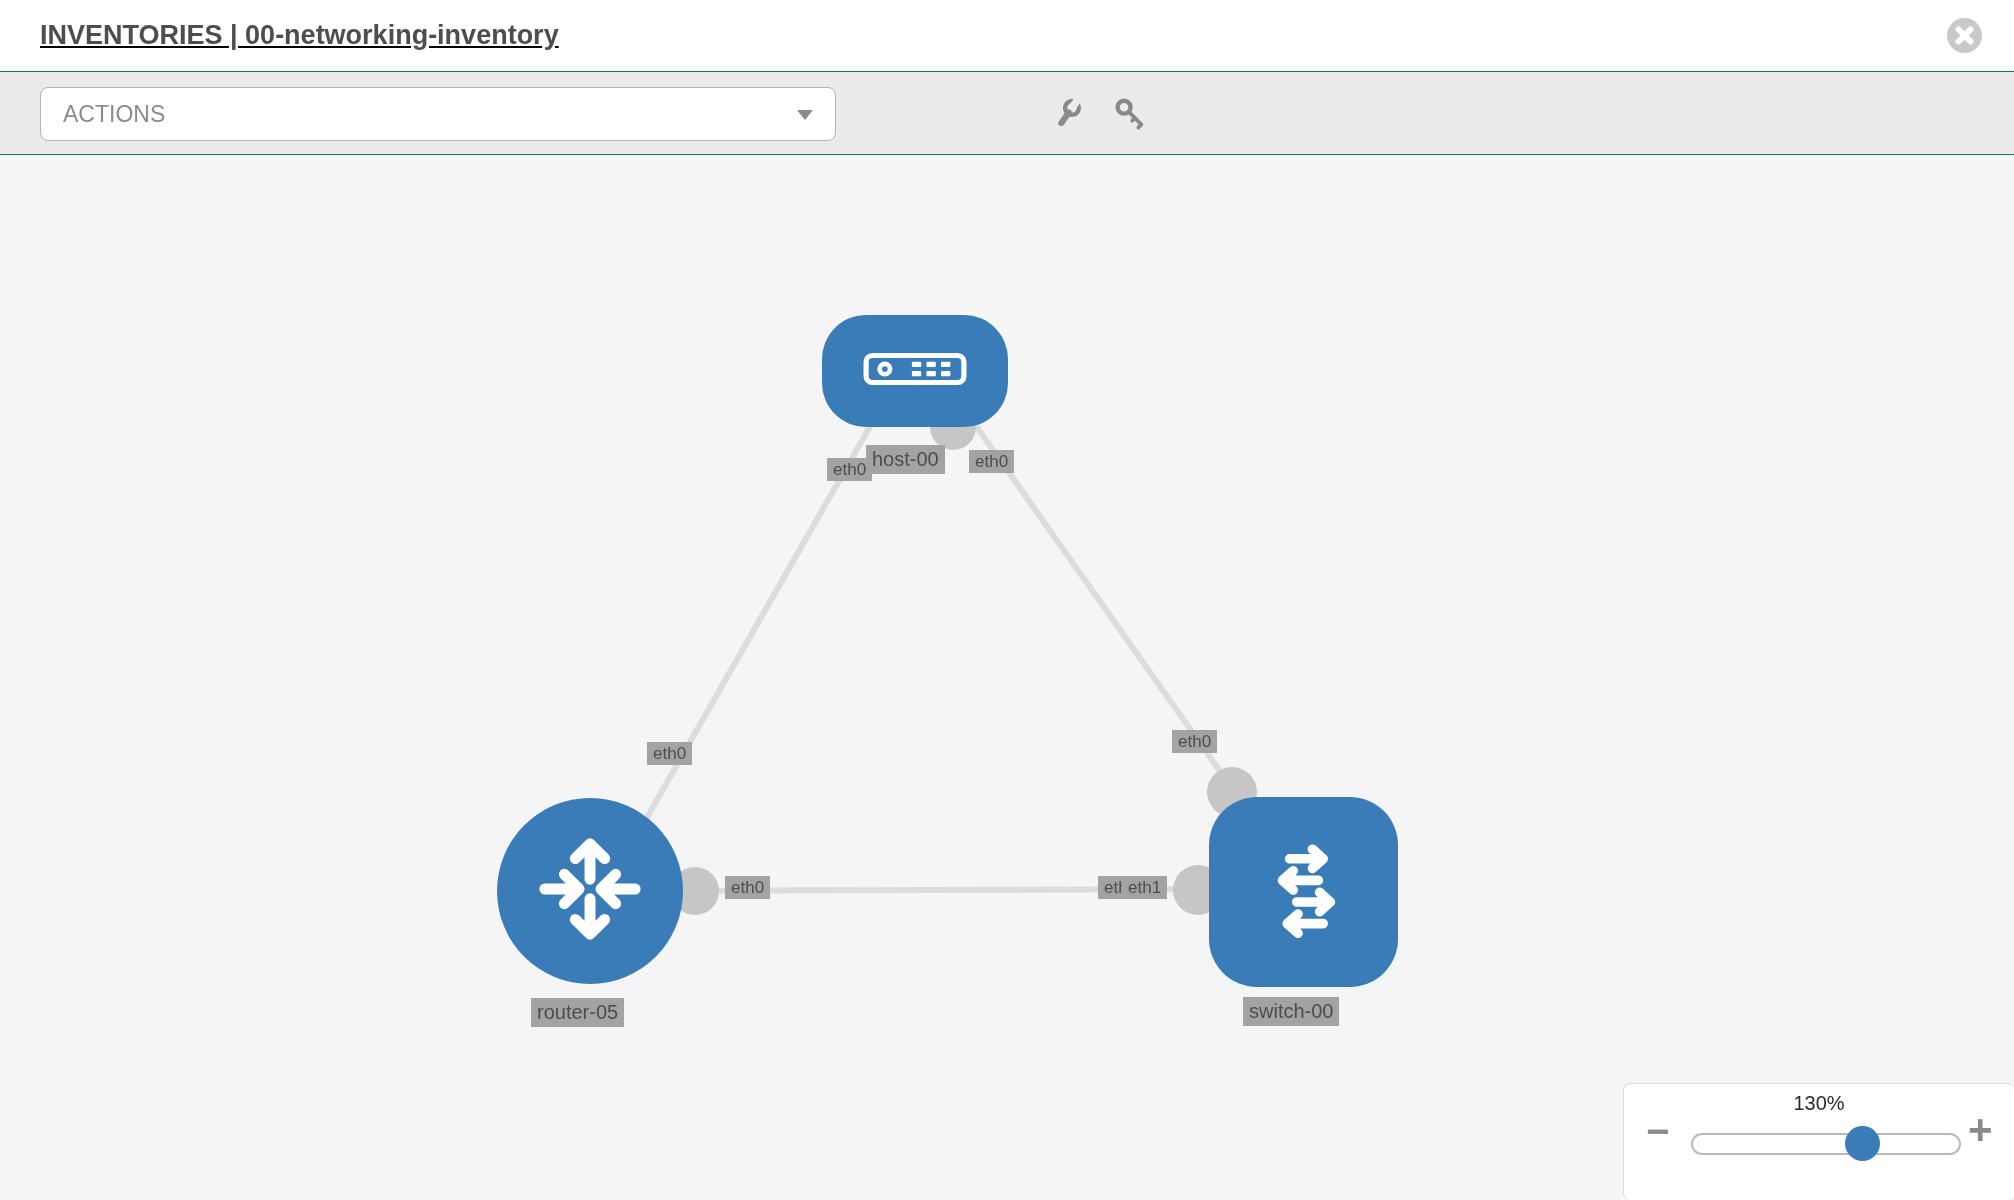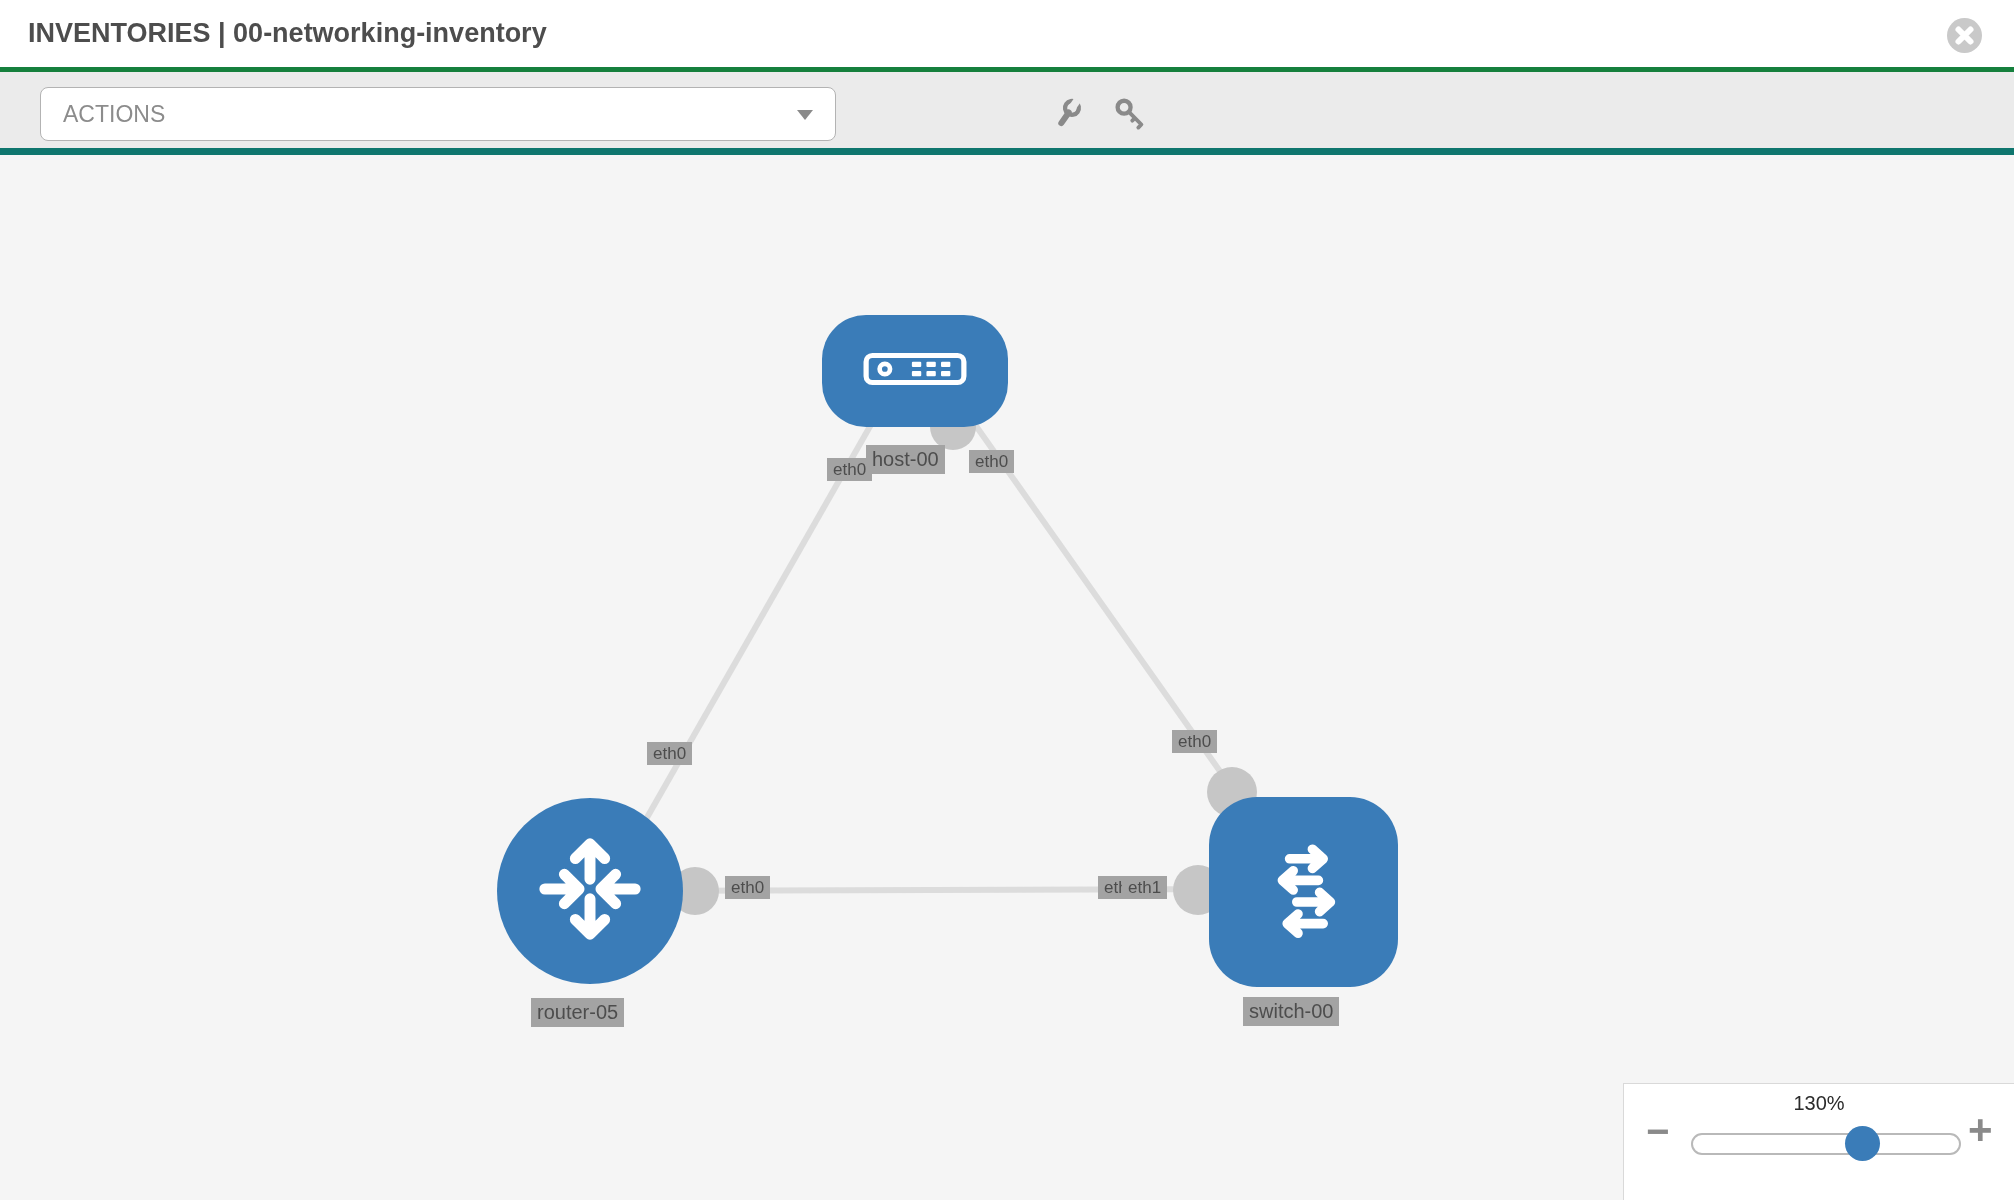--- a/index.html
+++ b/index.html
@@ -5,32 +5,32 @@
   * { box-sizing: border-box; }
   html,body { margin:0; padding:0; }
   body {
     width:2014px; height:1200px; overflow:hidden;
     font-family:"Liberation Sans", sans-serif;
     background:#ffffff;
   }
 
   
   .header {
-    height:72px; background:#ffffff; border-bottom:5px solid #15803d;
-    display:flex; align-items:center; padding:0 28px; position:relative;
+    height:72px; background:#ffffff; border-bottom:1px solid #15803d;
+    display:flex; align-items:center; padding:0 40px; position:relative;text-decoration:underline;
   }
   .page-title { font-size:27px; font-weight:bold; color:#4d4d4d; }
   .close-btn {
     position:absolute; right:32px; top:18px; width:35px; height:35px;
     cursor:pointer; border:none; background:transparent; padding:0;
   }
 
   
   .toolbar {
-    height:83px; background:#ebebeb; border-bottom:7px solid #0f766e;
+    height:83px; background:#ebebeb; border-bottom:1px solid #0f766e;
     position:relative;
   }
   .select-box {
     position:absolute; top:15px; height:54px; background:#ffffff;
     border:1px solid #b3b3b3; border-radius:8px;
     display:flex; align-items:center; padding:0 22px;
     color:#8c8c8c; font-size:23px; cursor:pointer;
   }
   .select-actions { left:40px;  width:796px; }
   .select-search  { left:1183px; width:792px; }
@@ -72,21 +72,21 @@
   .if-host-right    { left:969px;  top:295px; }
   .if-router-top    { left:647px;  top:587px; }
   .if-switch-top    { left:1172px; top:575px; }
   .if-router-right  { left:725px;  top:721px; }
   .if-switch-back   { left:1098px; top:721px; }
   .if-switch-front  { left:1122px; top:721px; }
 
   
   .zoom-panel {
     position:absolute; right:0; bottom:0; width:391px; height:117px;
-    background:#ffffff; border-top:1px solid #d9d9d9; border-left:1px solid #d9d9d9;
+    background:#ffffff; border-top:1px solid #d9d9d9; border-left:1px solid #d9d9d9;border-radius:7px;
   }
   .zoom-level {
     position:absolute; left:0; width:100%; top:8px; text-align:center;
     font-size:20px; color:#2b2b2b;
   }
   .zoom-minus {
     position:absolute; left:22px; top:27px; font-size:40px; font-weight:bold;
     color:#8a8a8a; line-height:40px; cursor:pointer;
     background:transparent; border:none; padding:0;
   }

